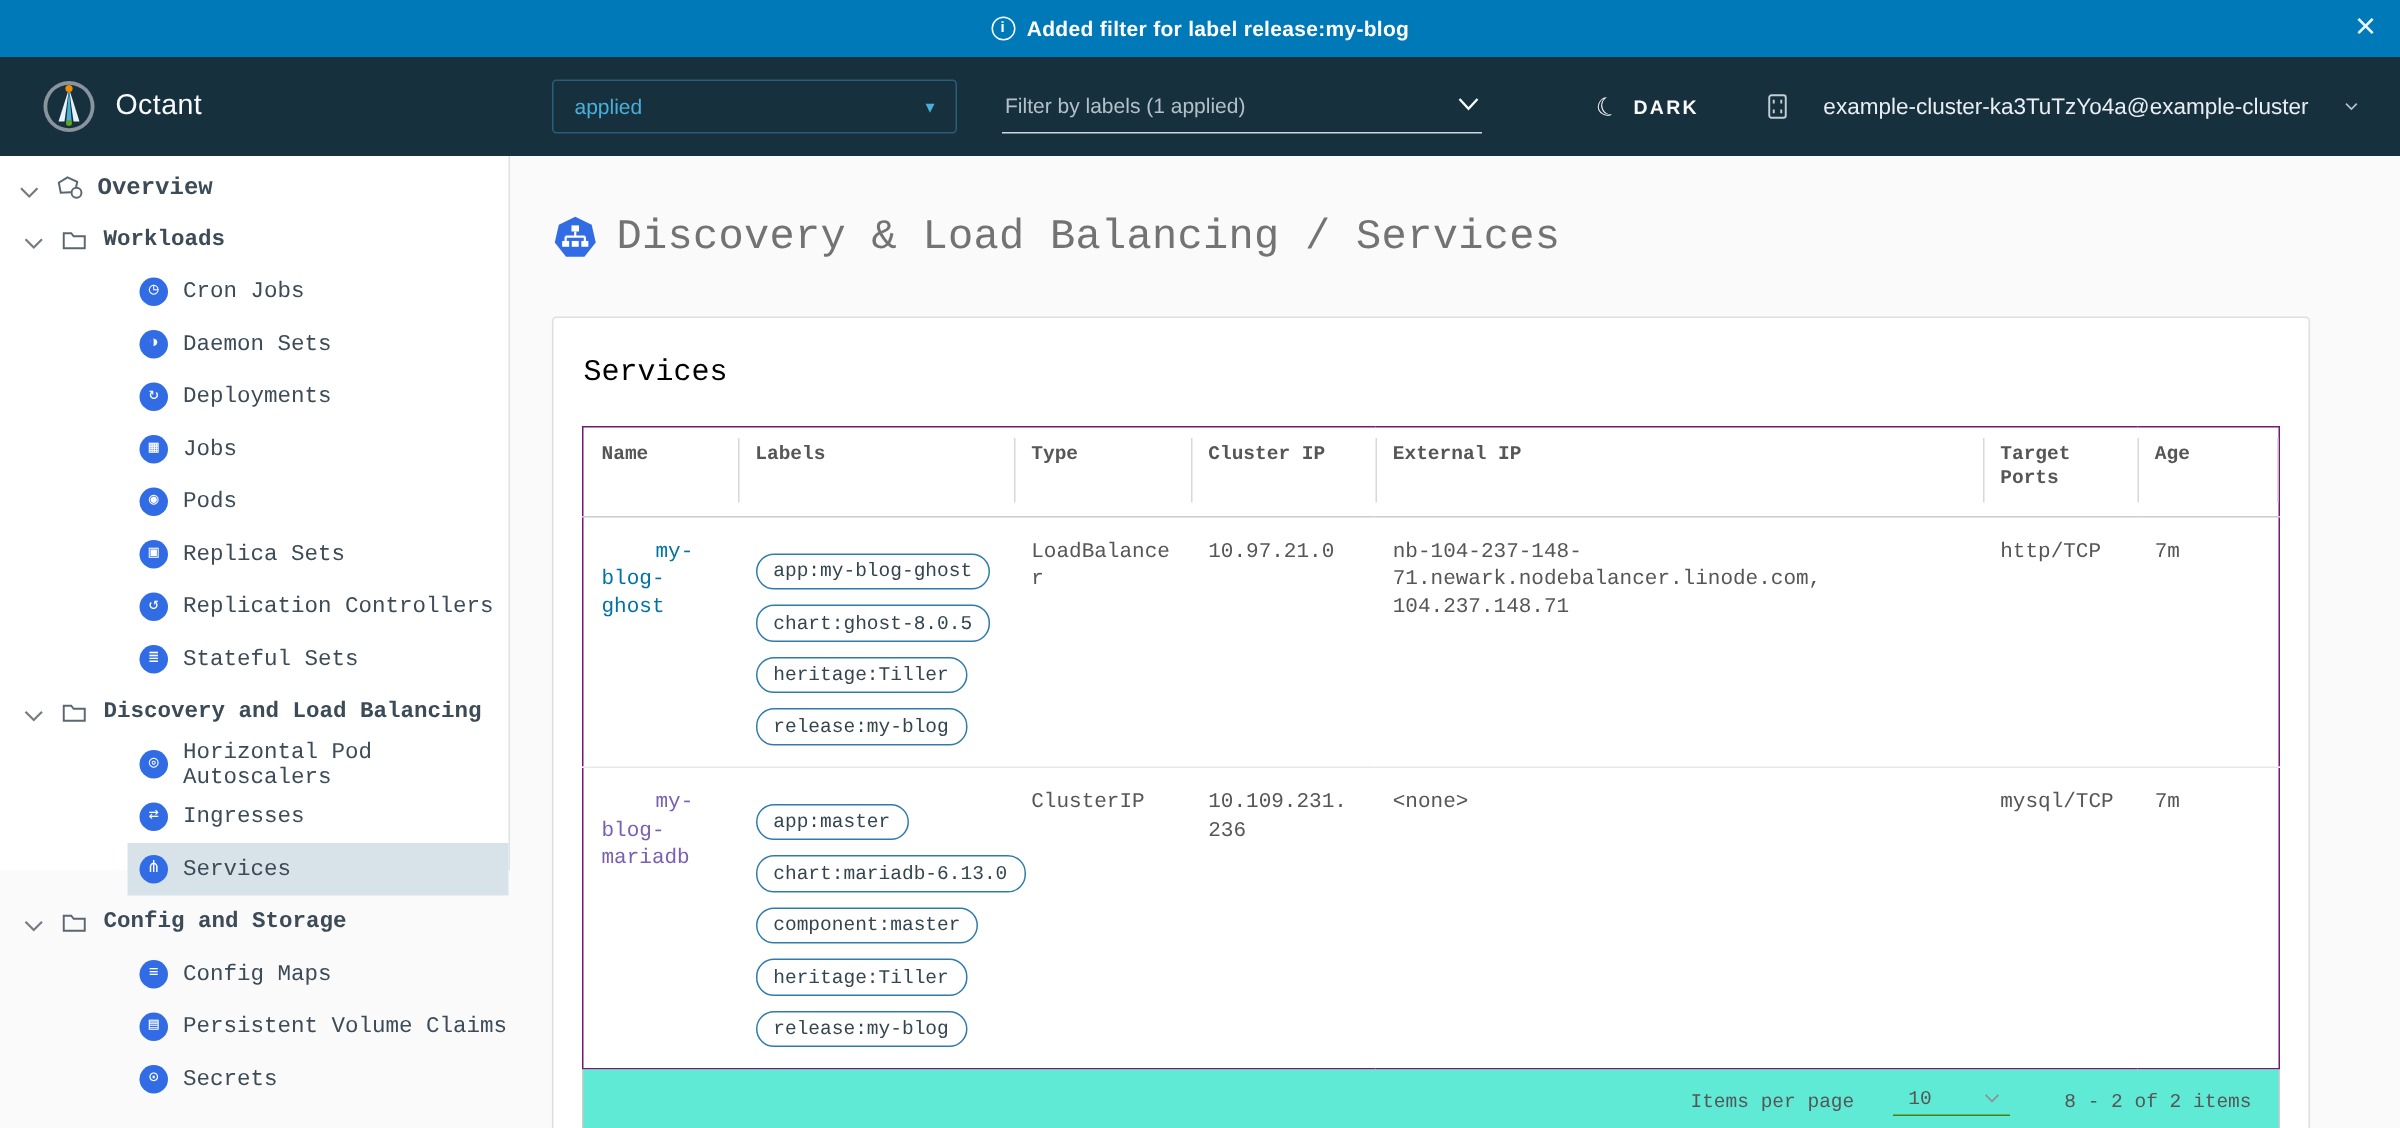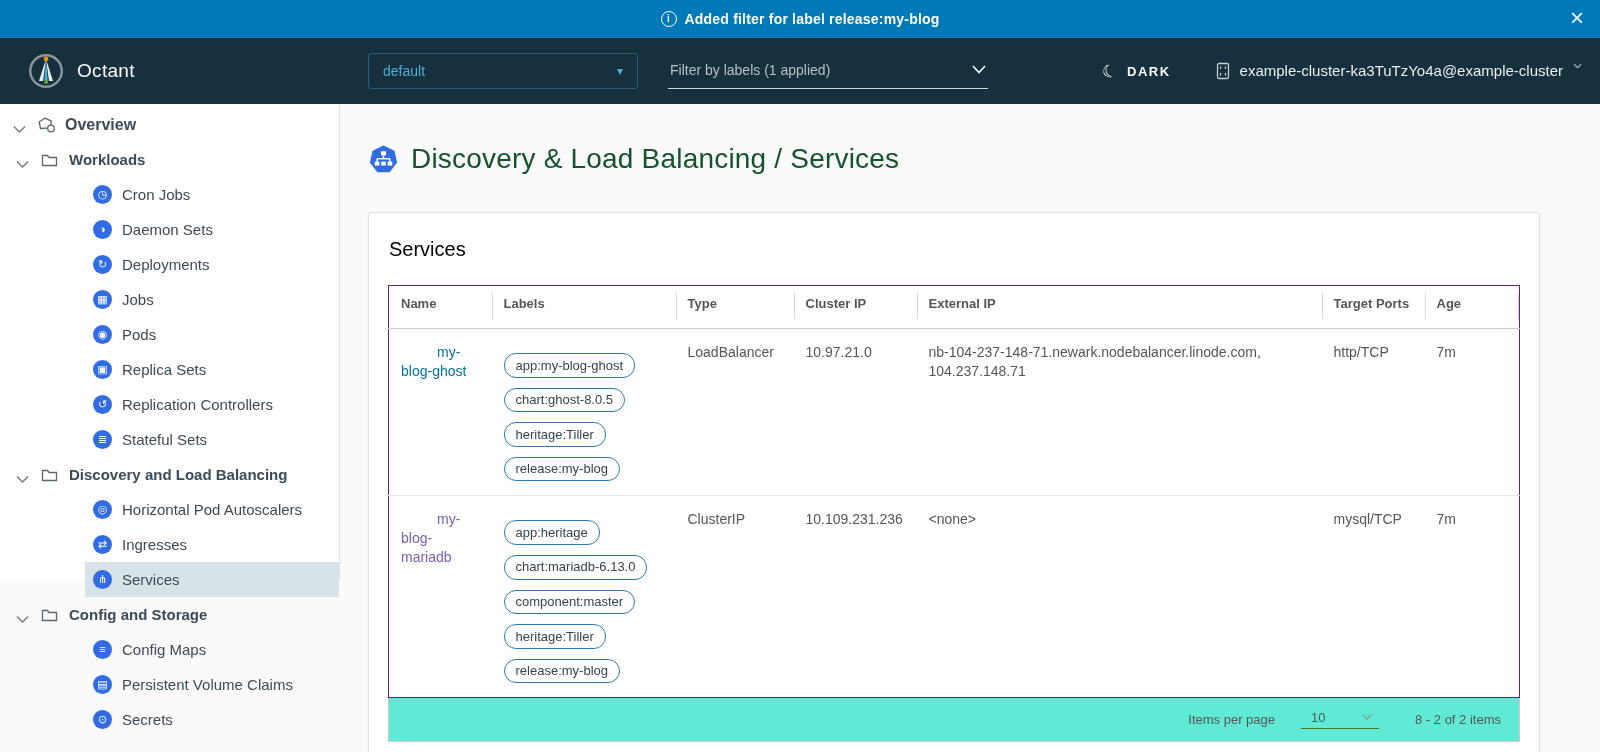--- a/index.html
+++ b/index.html
@@ -11,42 +11,42 @@
     display:flex; align-items:center; justify-content:center; font-size:14px; }
   .note-msg { display:flex; align-items:center; gap:8px; font-weight:600; letter-spacing:.2px; }
   .info-icon { width:16px; height:16px; border:1.5px solid #fff; border-radius:50%;
     display:inline-flex; align-items:center; justify-content:center; font-size:10px;
     font-style:normal; font-weight:700; line-height:1; }
   .note-close { position:absolute; right:16px; top:4px; font-size:24px; font-weight:300;
     color:#eaf6fd; cursor:pointer; line-height:1.2; }
 
   
   .app-header { height:66px; background:#17303e; display:flex; align-items:center;
-    padding:0 16px 0 28px; color:#fff; }
+    padding:0 26px 0 28px; color:#fff; }
   .brand { display:flex; align-items:center; gap:13px; width:312px; }
   .brand-name { font-size:19px; font-weight:400; letter-spacing:.3px; color:#fafafa; }
   .ns-select { width:270px; height:36px; border:1px solid #2a5d79; border-radius:3px;
     display:flex; align-items:center; justify-content:space-between; padding:0 14px;
     color:#49afd9; font-size:14px; cursor:pointer; margin-left:28px; }
   .ns-caret { font-size:12px; }
   .label-filter { width:320px; height:36px; margin-left:30px; display:flex; align-items:center;
     justify-content:space-between; border-bottom:1px solid #cfd8dd; color:#b3c0c8;
     font-size:14px; cursor:pointer; padding:0 4px 2px 2px; }
   .label-filter .chev { color:#fafafa; }
   .theme-toggle { margin-left:auto; display:flex; align-items:center; gap:8px; cursor:pointer;
     color:#fafafa; font-size:13px; font-weight:700; letter-spacing:1.5px; }
   .moon-icon { font-size:17px; font-weight:400; transform:rotate(-15deg); }
-  .cluster-select { margin-left:44px; display:flex; align-items:flex-start; gap:9px;
+  .cluster-select { margin-left:44px; display:flex; align-items:center; gap:23px;
     color:#e9eef2; font-size:15px; cursor:pointer; }
   .cluster-select .chev { color:#b3c0c8; transform:scale(.8); }
   .chev { width:12px; height:9px; display:inline-block; }
   .chev svg { display:block; }
 
   
-  .body-row { display:flex; height:476px; }
+  .body-row { display:flex; height:476px;font-family:Liberation Mono, monospace; }
 
   
   .sidebar { width:340px; background:#fff; border-right:1px solid #dde3e6; padding-top:3px;
     flex-shrink:0; }
   .nav-row { height:35px; display:flex; align-items:center; font-size:15px; color:#3c4b57;
     cursor:pointer; }
   .nav-row .caret { width:14px; height:10px; color:#747d84; margin-right:11px; flex-shrink:0; }
   .nav-root { padding-left:13px; font-weight:600; font-size:16px; }
   .nav-root .tree-icon { margin-right:9px; }
   .nav-folder { padding-left:16px; font-weight:600; }
@@ -54,21 +54,21 @@
   .nav-leaf { margin-left:85px; padding-left:8px; }
   .nav-leaf.selected { background:#d8e3e9; }
   .k8s-badge { width:19px; height:19px; border-radius:50%; background:#326ce5; color:#fff;
     display:inline-flex; align-items:center; justify-content:center; font-size:11px;
     line-height:1; margin-right:10px; flex-shrink:0; }
   .tree-icon { display:inline-flex; color:#5b6770; flex-shrink:0; }
 
   
   .main { flex:1; padding:0 60px 0 28px; }
   .page-title-row { display:flex; align-items:center; gap:12px; margin-top:39px; }
-  .page-title { font-size:28px; font-weight:400; color:#14532d; letter-spacing:.2px; }
+  .page-title { font-size:28px; font-weight:400; color:#737373; letter-spacing:.2px; }
   .svc-hept { flex-shrink:0; }
 
   .card { margin-top:37px; background:#fff; border:1px solid #dedfe0; border-radius:3px;
     padding:20px 19px 13px 19px; box-shadow:0 1px 2px rgba(0,0,0,.03); }
   .card-title { font-size:20px; font-weight:400; color:#000; margin:5px 0 24px 1px; }
 
   table.dg { width:100%; border-collapse:collapse; table-layout:fixed;
     border:1px solid #701a75; }
   .dg thead th { position:relative; text-align:left; font-size:13px; font-weight:700;
     color:#565656; padding:10px 12px 16px 12px; border-bottom:1px solid #ccc;
@@ -119,21 +119,21 @@
         <path d="M18 6 L16.2 28 L19.8 28 Z" fill="#49afd9"></path>
         <path d="M18 6 L25 28 L21 28 Z" fill="#e8f2f8"></path>
         <circle cx="18" cy="6" r="2.4" fill="#f38b00"></circle>
         <circle cx="18" cy="29" r="2" fill="#62a420"></circle>
       </svg>
     </span>
     <span class="brand-name">Octant</span>
   </div>
 
   <div class="ns-select">
-    <span>default</span>
+    <span>applied</span>
     <span class="ns-caret">▾</span>
   </div>
 
   <div class="label-filter">
     <span>Filter by labels (1 applied)</span>
     <span class="chev">
       <svg width="14" height="9" viewBox="0 0 14 9">
           <polyline points="1,1 7,7.5 13,1" fill="none" stroke="currentColor" stroke-width="1.6"></polyline>
         </svg>
     </span>
@@ -340,21 +340,21 @@
             </td>
             <td>LoadBalancer</td>
             <td>10.97.21.0</td>
             <td>nb-104-237-148-71.newark.nodebalancer.linode.com, 104.237.148.71</td>
             <td>http/TCP</td>
             <td>7m</td>
           </tr>
           <tr>
             <td><a class="res-link visited">my-blog-mariadb</a></td>
             <td>
-              <span class="chip">app:heritage</span>
+              <span class="chip">app:master</span>
               <span class="chip">chart:mariadb-6.13.0</span>
               <span class="chip">component:master</span>
               <span class="chip">heritage:Tiller</span>
               <span class="chip">release:my-blog</span>
             </td>
             <td>ClusterIP</td>
             <td>10.109.231.236</td>
             <td>&lt;none&gt;</td>
             <td>mysql/TCP</td>
             <td>7m</td>

